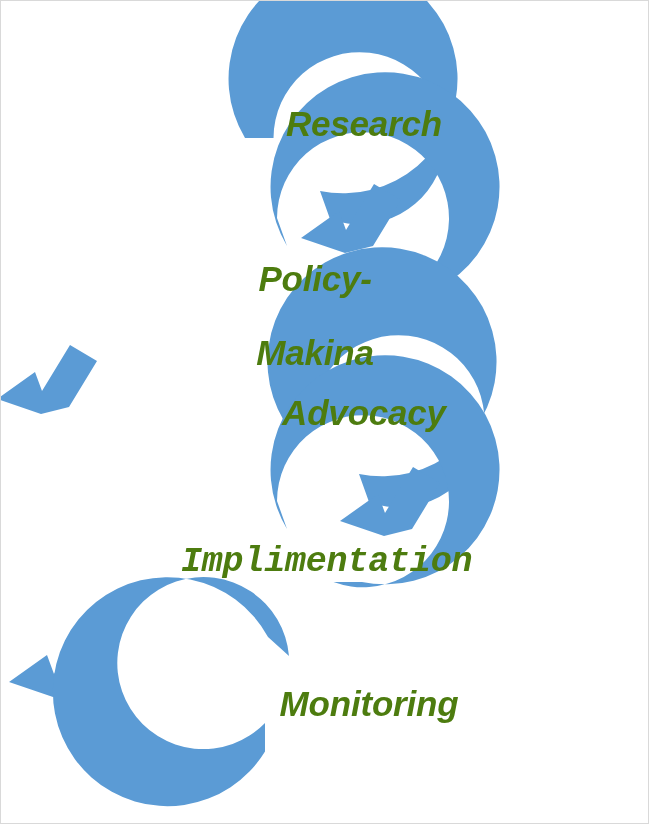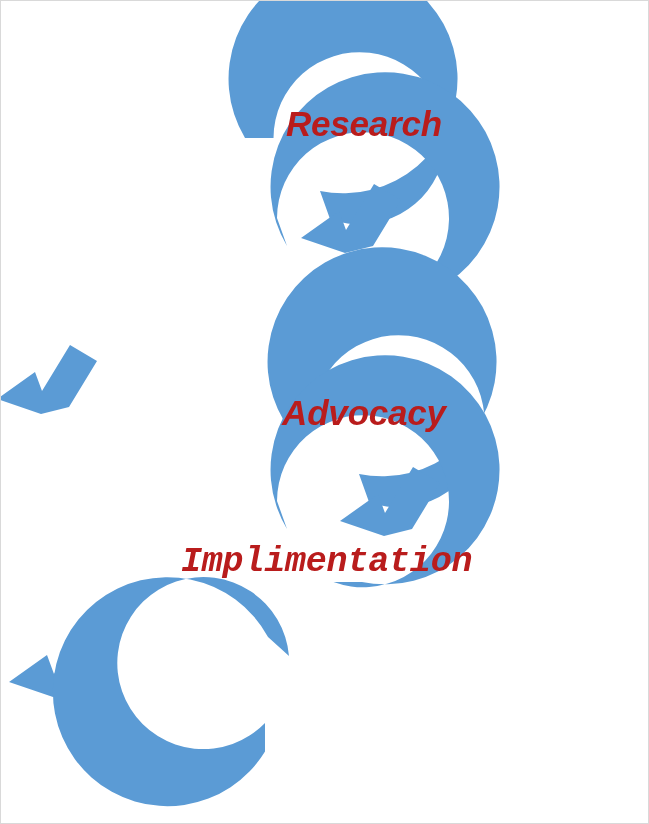--- a/index.html
+++ b/index.html
@@ -23,21 +23,21 @@
   #diagram-svg {
     position: absolute;
     left: 0;
     top: 0;
     width: 649px;
     height: 824px;
     display: block;
   }
   .stage-label {
     position: absolute;
-    color: #b91c1c;
+    color: #4d7c0f;
     font-family: "Liberation Sans", sans-serif;
     font-weight: bold;
     font-style: italic;
     white-space: pre;
     text-align: center;
     line-height: 1.06;
     letter-spacing: -0.2px;
     user-select: none;
   }
 </style>
@@ -103,19 +103,24 @@
         A 86.0 86.0 0 1 0 264.0 722.0
         L 264.0 750.5
         A 114.5 114.5 0 1 1 267.0 636.0
         Z"></path>
     </g>
 
   </svg>
 
   <div class="stage-label" style="left:268px; top:104px; width:190px; font-size:35px;">Research</div>
 
+  <div class="stage-label" style="left:200px; top:222px; width:190px; font-size:35px;">
+    <span>Policy-</span><br>
+    <span>Makina</span>
+  </div>
 
   <div class="stage-label" style="left:268px; top:393px; width:190px; font-size:35px;">Advocacy</div>
 
   <div class="stage-label" style="left:180px; top:543px; width:290px; font-size:35px;font-family:Liberation Mono, monospace;">Implimentation</div>
 
+  <div class="stage-label" style="left:258px; top:684px; width:220px; font-size:35px;">Monitoring</div>
 
 </div>
 
 </body></html>

